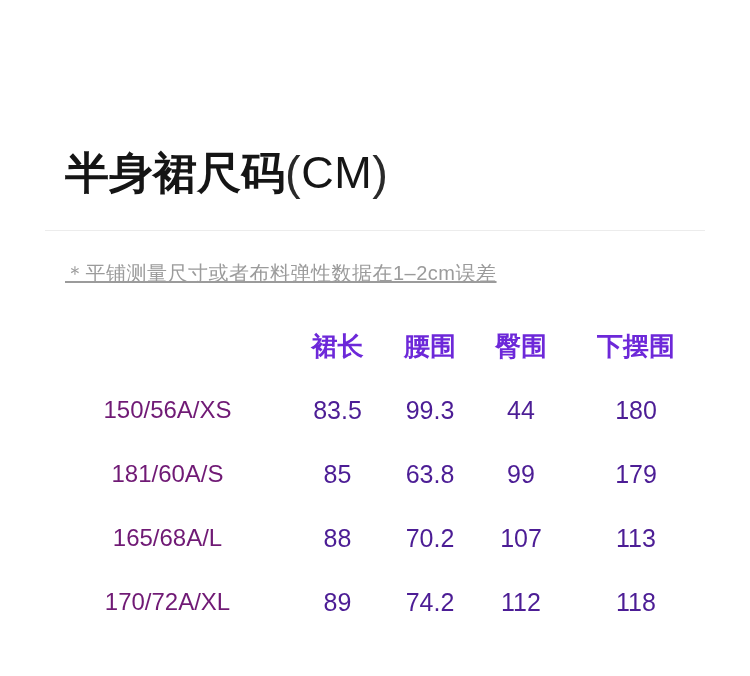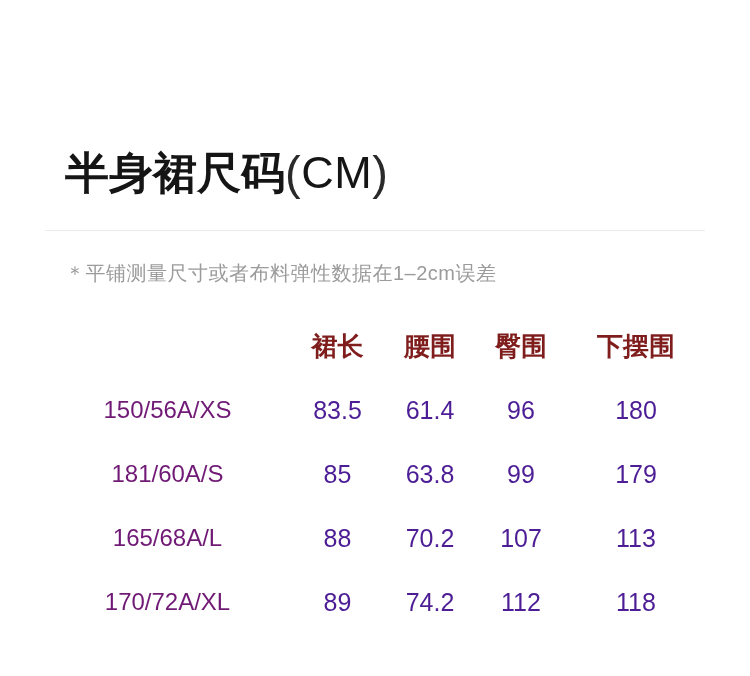--- a/index.html
+++ b/index.html
@@ -48,20 +48,21 @@
     height: 1px;
     background: #ececec;
   }
   .note {
     margin-top: 29px;
     padding-left: 20px;
     font-size: 20px;
     line-height: 26px;
     color: #9b9b9b;
     letter-spacing: 0.5px;
+    text-decoration: underline;
   }
   table.size-table {
     margin-top: 28px;
     border-collapse: collapse;
     table-layout: fixed;
     width: 660px;
   }
   table.size-table td, table.size-table th {
     height: 64px;
     padding: 0;
@@ -70,21 +71,21 @@
     white-space: nowrap;
   }
   .col-size  { width: 245px; }
   .col-len   { width: 95px; }
   .col-waist { width: 90px; }
   .col-hip   { width: 92px; }
   .col-hem   { width: 138px; }
   th.header-cell {
     font-size: 26px;
     font-weight: 700;
-    color: #7f1d1d;
+    color: #6d28d9;
   }
   td.size-cell {
     font-size: 24px;
     font-weight: 400;
     color: #701a75;
   }
   td.value-cell {
     font-size: 25px;
     font-weight: 400;
     color: #4c1d95;
@@ -118,22 +119,22 @@
           <th class="header-cell">裙长</th>
           <th class="header-cell">腰围</th>
           <th class="header-cell">臀围</th>
           <th class="header-cell">下摆围</th>
         </tr>
       </thead>
       <tbody>
         <tr>
           <td class="size-cell">150/56A/XS</td>
           <td class="value-cell">83.5</td>
-          <td class="value-cell">61.4</td>
-          <td class="value-cell">96</td>
+          <td class="value-cell">99.3</td>
+          <td class="value-cell">44</td>
           <td class="value-cell">180</td>
         </tr>
         <tr>
           <td class="size-cell">181/60A/S</td>
           <td class="value-cell">85</td>
           <td class="value-cell">63.8</td>
           <td class="value-cell">99</td>
           <td class="value-cell">179</td>
         </tr>
         <tr>

